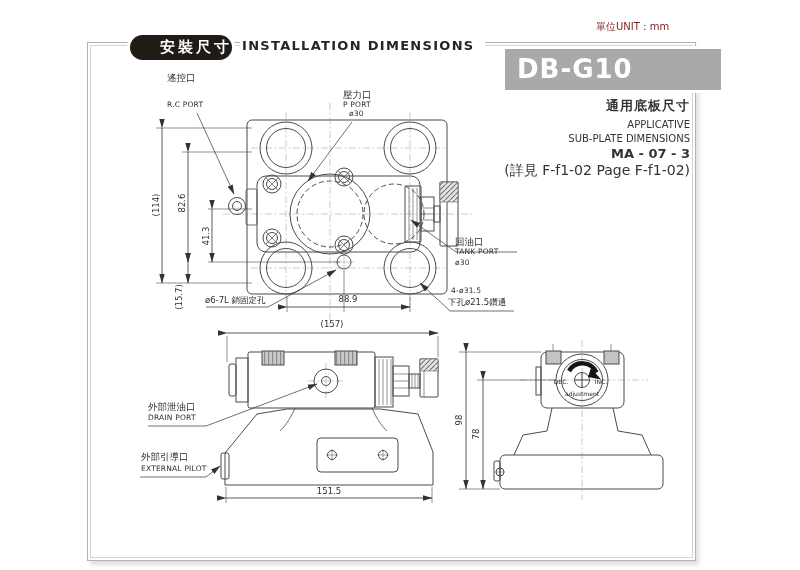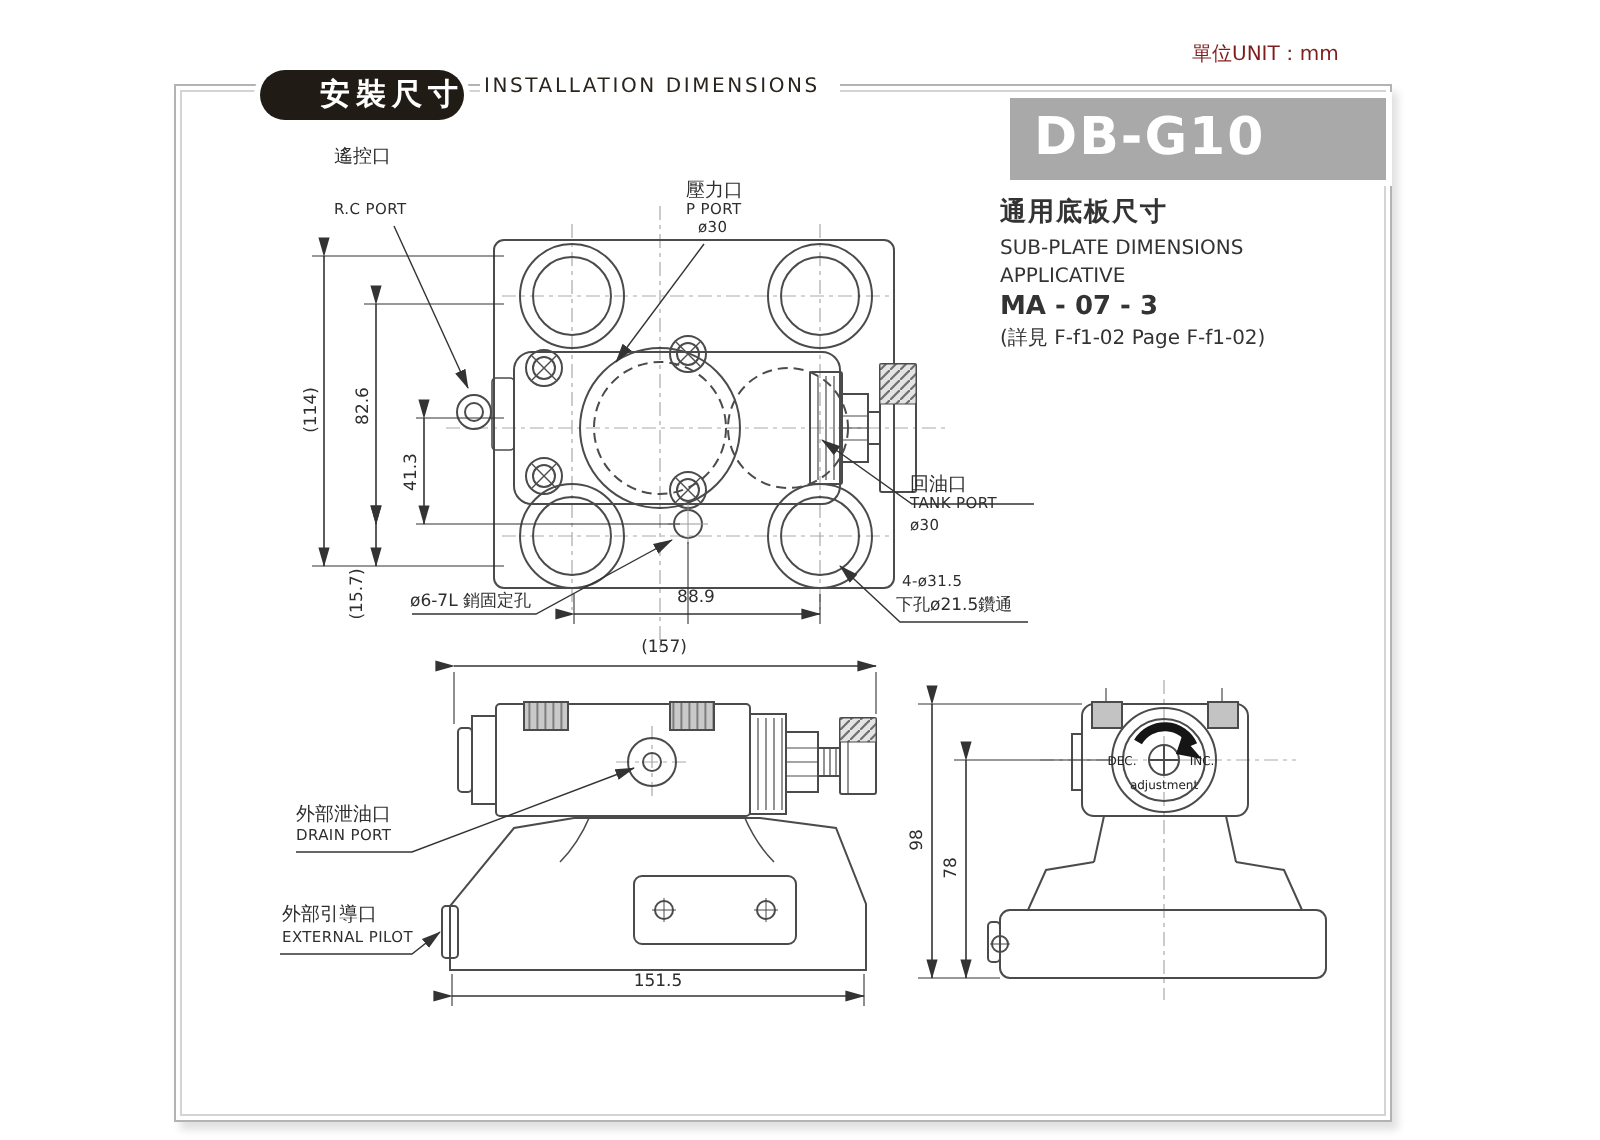--- a/index.html
+++ b/index.html
@@ -5,31 +5,31 @@
   html,body{margin:0;padding:0}
   body{width:800px;height:570px;background:#fff;position:relative;overflow:hidden;
        font-family:"DejaVu Sans","Liberation Sans",sans-serif;color:#2e2e2e}
   .frame{position:absolute;left:87px;top:42px;width:607px;height:517px;
          border:1px solid #b3b3b3;box-shadow:3px 4px 4px rgba(0,0,0,.12)}
   .frame::after{content:"";position:absolute;inset:2px;border:1px solid #d4d4d4}
   svg{position:absolute;left:0;top:0}
   .hdr-badge{position:absolute;left:130px;top:35px;width:102px;height:25px;background:#201b15;
              border-radius:13px;color:#fff;font-weight:bold;font-size:15px;letter-spacing:3px;
              text-align:right;line-height:25px;box-shadow:0 0 0 3px #fff}
-  .hdr-title{position:absolute;left:240px;top:36px;font-size:10px;font-weight:normal;color:#2a241d;
+  .hdr-title{position:absolute;left:240px;top:36px;font-size:13px;font-weight:bold;color:#2a241d;
              letter-spacing:1.3px;background:#fff;padding:2px 10px 2px 2px}
   .unit{position:absolute;left:596px;top:20px;font-size:10px;color:#7f1d1d}
-  .model-badge{position:absolute;left:505px;top:49px;width:188px;height:41px;background:#a9a9a9;
+  .model-badge{position:absolute;left:505px;top:49px;width:216px;height:41px;background:#a9a9a9;
              box-shadow:0 0 0 3px #fff;color:#fff;font-weight:bold;font-size:26px;line-height:41px;
              padding-left:12px;box-sizing:border-box;letter-spacing:1px}
-  .info{position:absolute;left:500px;top:97px;width:190px;text-align:left;color:#333}
+  .info{position:absolute;left:500px;top:97px;width:190px;text-align:right;color:#333}
   .info .t1{font-size:13px;font-weight:bold;letter-spacing:1px;margin-bottom:3px}
   .info .t2{font-size:10px;line-height:1.35}
   .info .t4{font-size:13px;font-weight:bold;margin:1px 0}
-  .info .t5{font-size:10px}
+  .info .t5{font-size:14px}
   .lbl{position:absolute;white-space:nowrap;color:#2e2e2e}
   .zh{font-size:9.5px}
   .en{font-size:7.5px;letter-spacing:.2px}
   .dim{font-size:8.5px;transform:translate(-50%,-50%)}
   .dim.rot{transform:translate(-50%,-50%) rotate(-90deg)}
   .dial-t{position:absolute;font-size:6px;color:#222;transform:translate(-50%,-50%);white-space:nowrap}
 </style>
 </head>
 <body>
 
@@ -200,22 +200,22 @@
   </g>
 </svg>
 
 <div class="hdr-badge">安裝尺寸</div>
 <div class="hdr-title">INSTALLATION DIMENSIONS</div>
 <div class="unit">單位UNIT：mm</div>
 <div class="model-badge">DB-G10</div>
 
 <div class="info">
   <div class="t1">通用底板尺寸</div>
+  <div class="t2">APPLICATIVE</div>
   <div class="t2">SUB-PLATE DIMENSIONS</div>
-  <div class="t2">APPLICATIVE</div>
   <div class="t4">MA - 07 - 3</div>
   <div class="t5">(詳見 F-f1-02  Page F-f1-02)</div>
 </div>
 
 <div class="lbl zh" style="left:167px;top:72px">遙控口</div>
 <div class="lbl en" style="left:167px;top:100px">R.C PORT</div>
 <div class="lbl zh" style="left:343px;top:89px">壓力口</div>
 <div class="lbl en" style="left:343px;top:100px">P PORT</div>
 <div class="lbl en" style="left:349px;top:109px">ø30</div>
 <div class="lbl zh" style="left:455px;top:236px">回油口</div>

